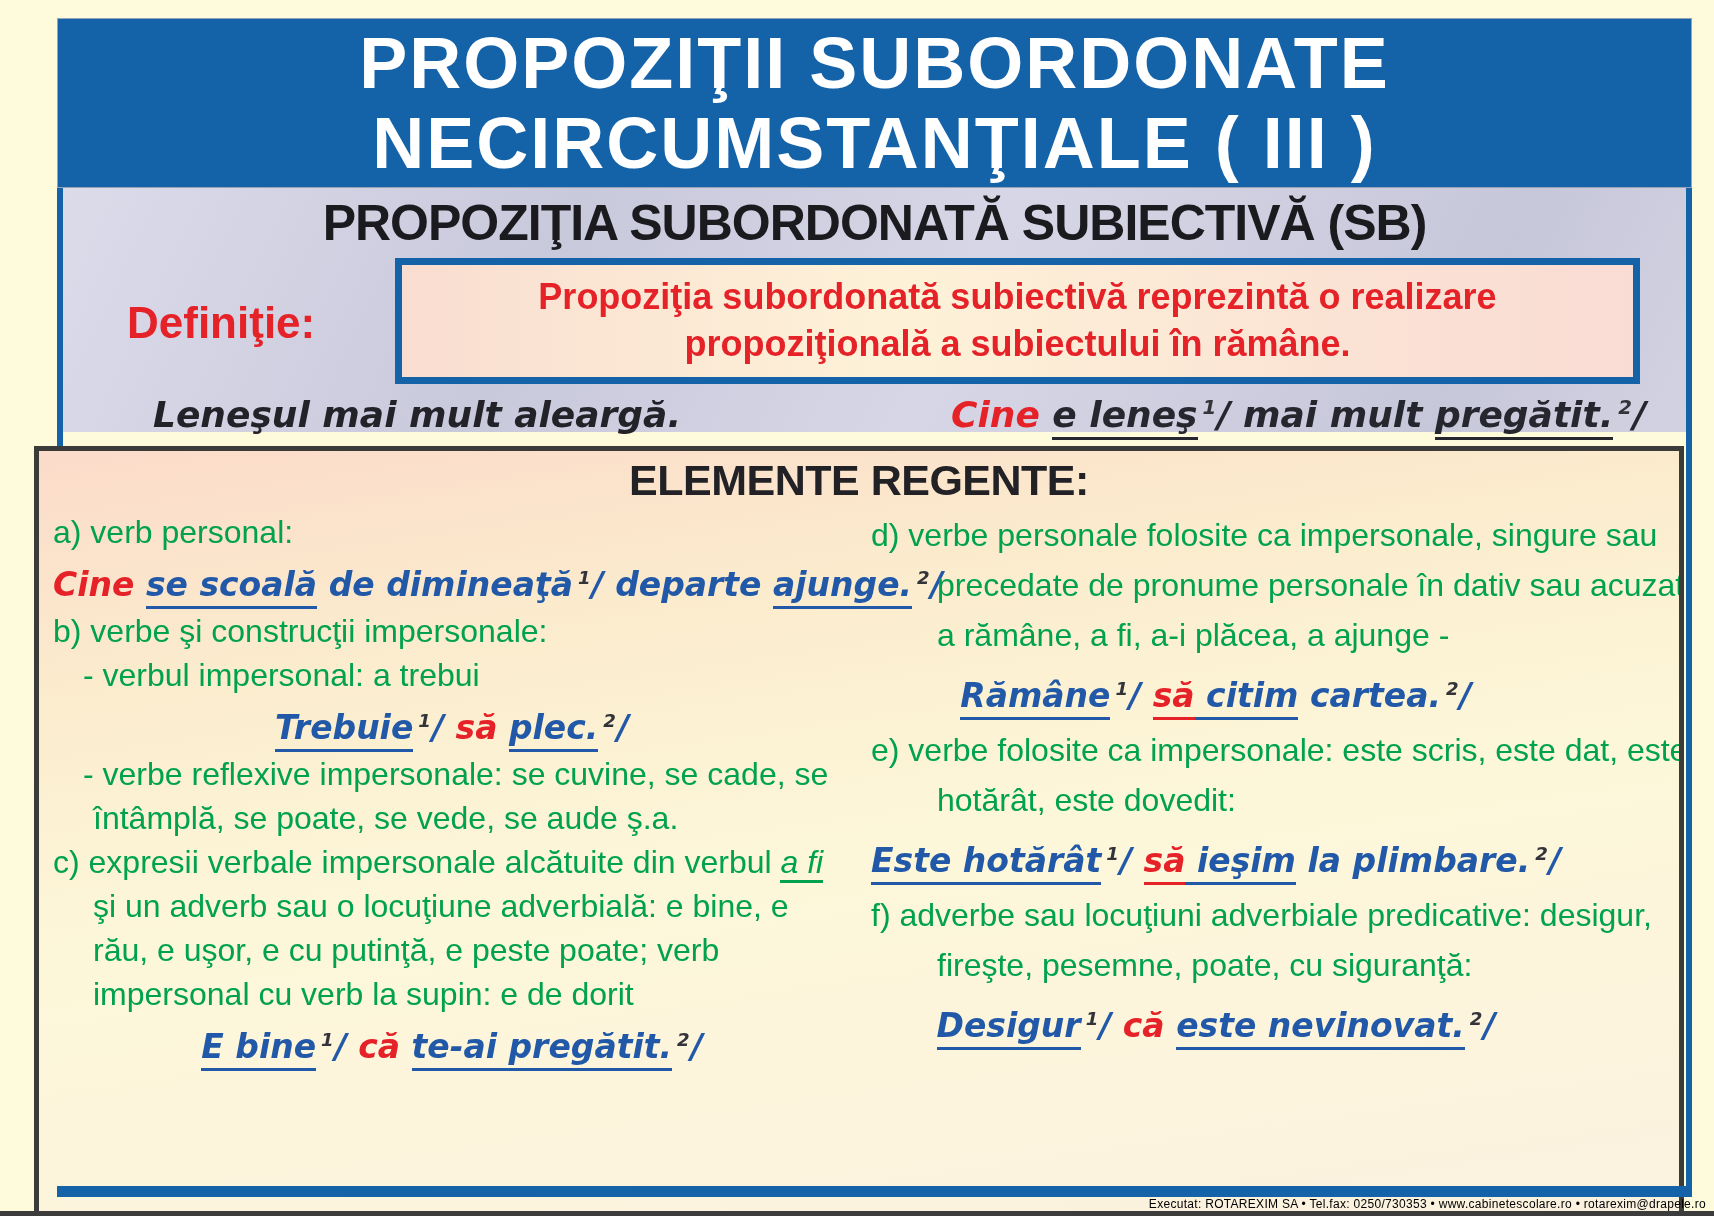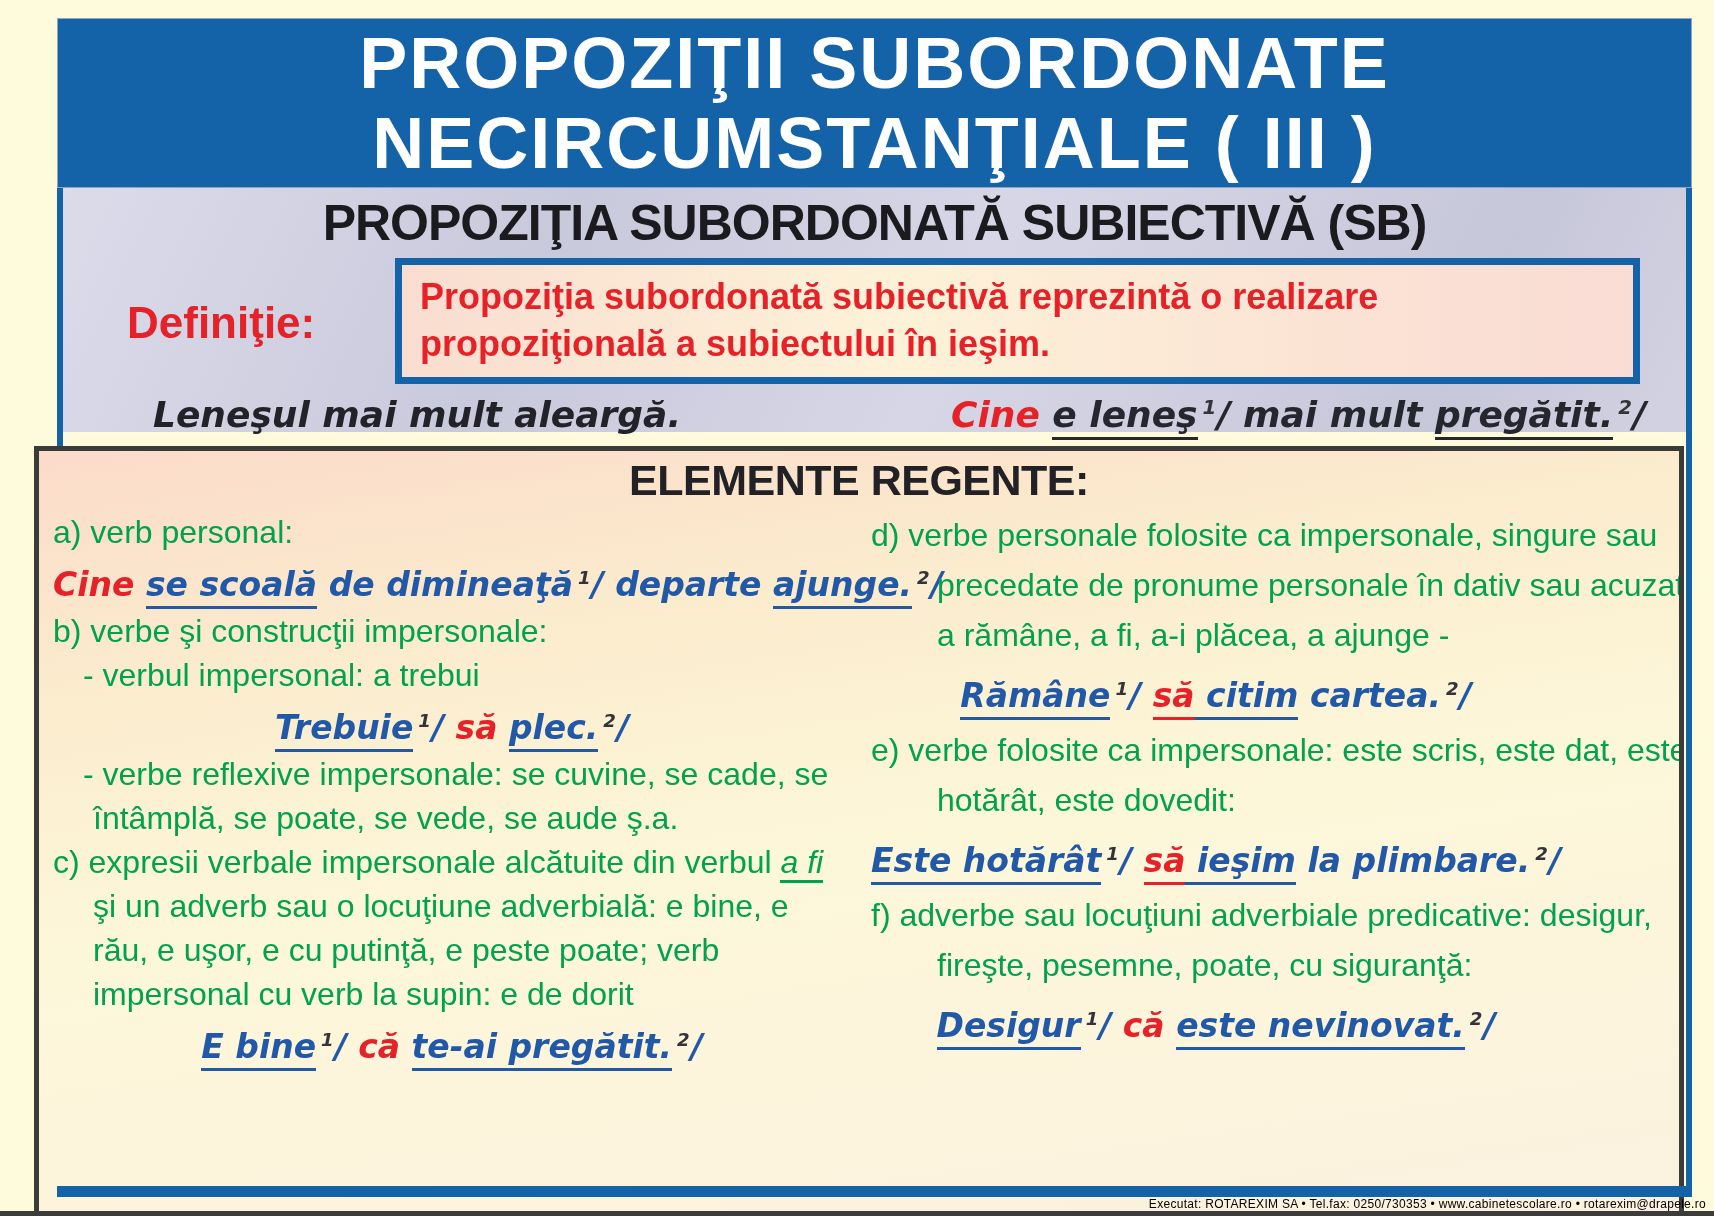--- a/index.html
+++ b/index.html
@@ -23,21 +23,21 @@
 
   
   .subject{position:absolute;left:63px;top:188px;width:1623px;height:244px;
            background:linear-gradient(115deg,#DBDBEA 0%,#C9C9DC 30%,#D6D6E6 55%,#C7C7DA 85%,#D2D2E2 100%);}
   .subject-title{margin-top:6px;text-align:center;font-size:50px;font-weight:bold;color:#1B1B1F;
                  letter-spacing:-1px;white-space:nowrap;}
   .def-label{position:absolute;left:42px;top:110px;font-size:44px;font-weight:bold;color:var(--accent-red);margin-left:22px;}
   .def-box{position:absolute;left:332px;top:70px;width:1245px;box-sizing:border-box;
            border:7px solid var(--brand-blue);
            background:linear-gradient(90deg,#F9DDD0 0%,#FDF2D8 40%,#FBE3D4 75%,#F9DCD4 100%);
-           padding:8px 18px 10px;font-size:36px;font-weight:bold;color:var(--accent-red);line-height:47px;}
+           padding:8px 18px 10px;font-size:36px;font-weight:bold;color:var(--accent-red);line-height:47px;text-align:center;}
   .examples-row{position:absolute;left:0;top:200px;width:100%;height:56px;}
   .hand{font-family:"DejaVu Sans",sans-serif;font-style:italic;font-weight:bold;}
   .ex-plain{position:absolute;left:90px;top:6px;font-size:36px;color:#222228;}
   .ex-split{position:absolute;left:888px;top:6px;font-size:36px;white-space:nowrap;}
 
   
   .regents-box{position:absolute;left:34px;top:446px;width:1650px;height:900px;box-sizing:border-box;
                border:5px solid var(--box-border);overflow:hidden;
                background:linear-gradient(172deg,#FBDBCA 0%,#FBECCD 22%,#FDF7DA 46%,#FCF4DC 70%,#F9EFE2 100%);}
   .regents-title{text-align:center;font-size:43px;font-weight:bold;color:#222226;margin-top:5px;
@@ -79,21 +79,21 @@
   <div class="header">
     <div class="t">PROPOZIŢII SUBORDONATE</div>
     <div class="t">NECIRCUMSTANŢIALE ( III )</div>
   </div>
 
   <div class="subject">
     <div class="subject-title">PROPOZIŢIA SUBORDONATĂ SUBIECTIVĂ (SB)</div>
     <div class="def-label">Definiţie:</div>
     <div class="def-box">
       <div>Propoziţia subordonată subiectivă reprezintă o realizare</div>
-      <div>propoziţională a subiectului în ieşim.</div>
+      <div>propoziţională a subiectului în rămâne.</div>
     </div>
     <div class="examples-row">
       <div class="ex-plain hand">Leneşul mai mult aleargă.</div>
       <div class="ex-split hand">
         <span class="red">Cine </span><span class="blk u">e leneş</span><sup class="sp">1</sup><span class="blk">/ mai mult </span><span class="blk u">pregătit.</span><sup class="sp">2</sup><span class="blk">/</span>
       </div>
     </div>
   </div>
 
   <div class="regents-box">

